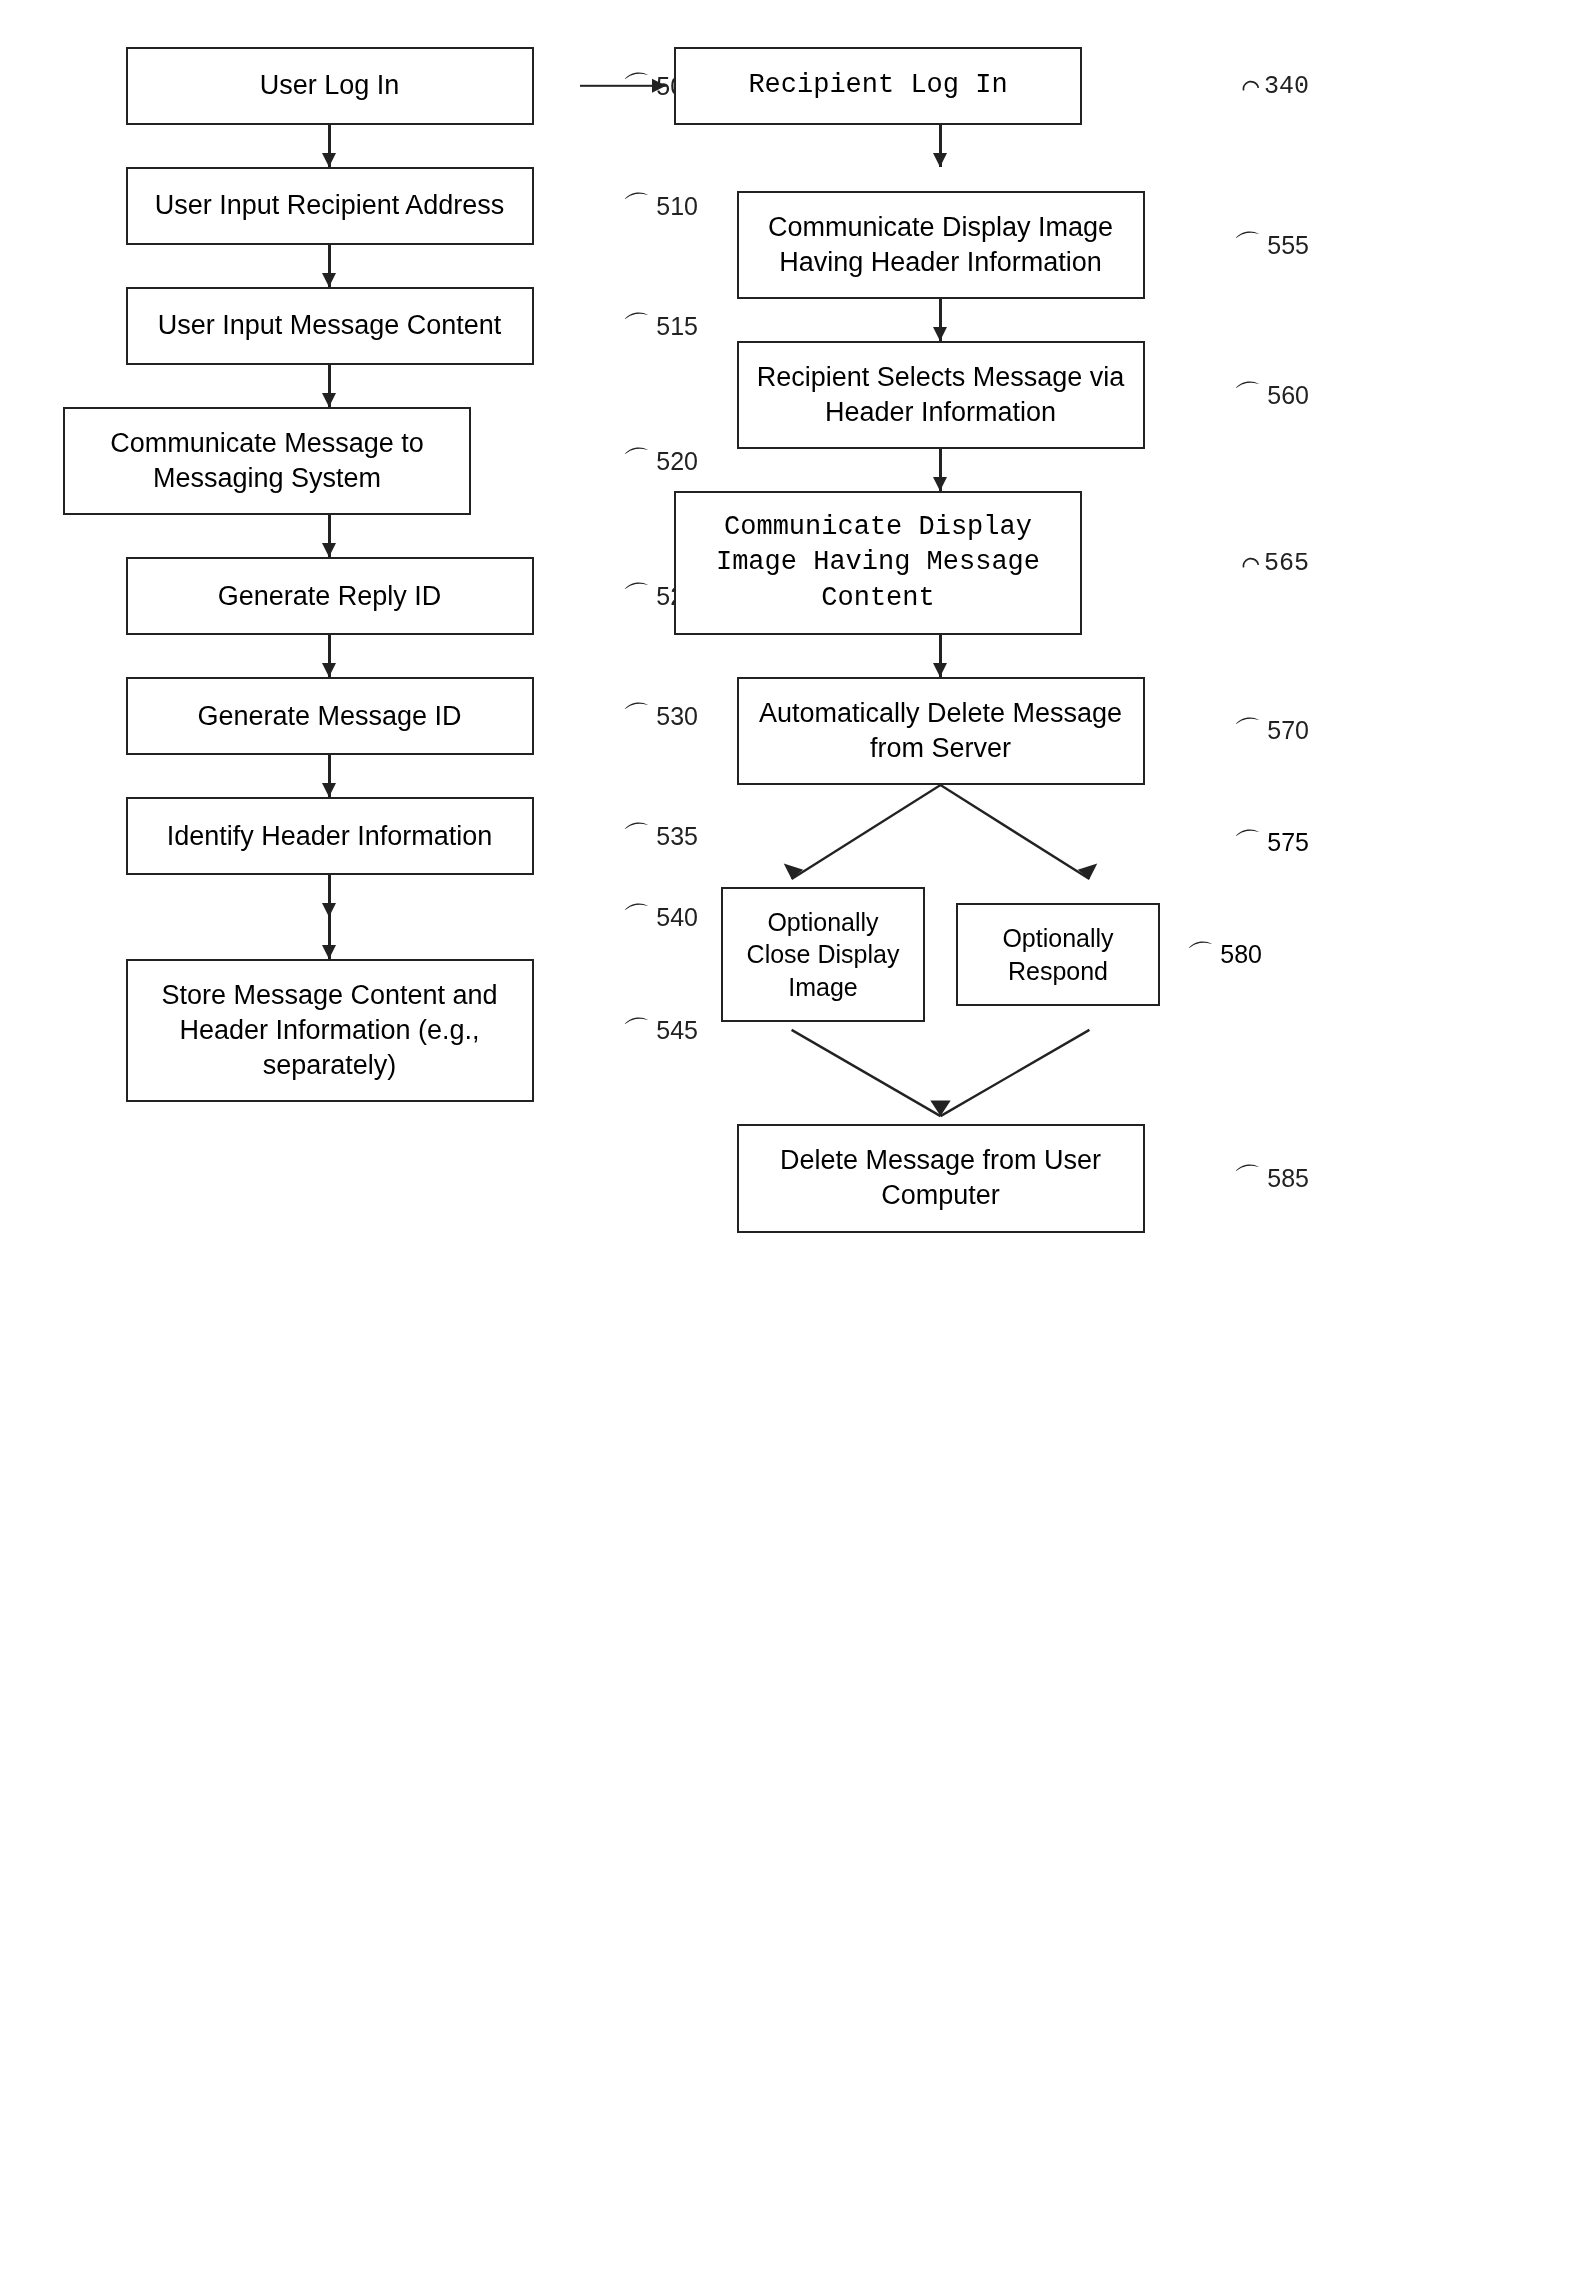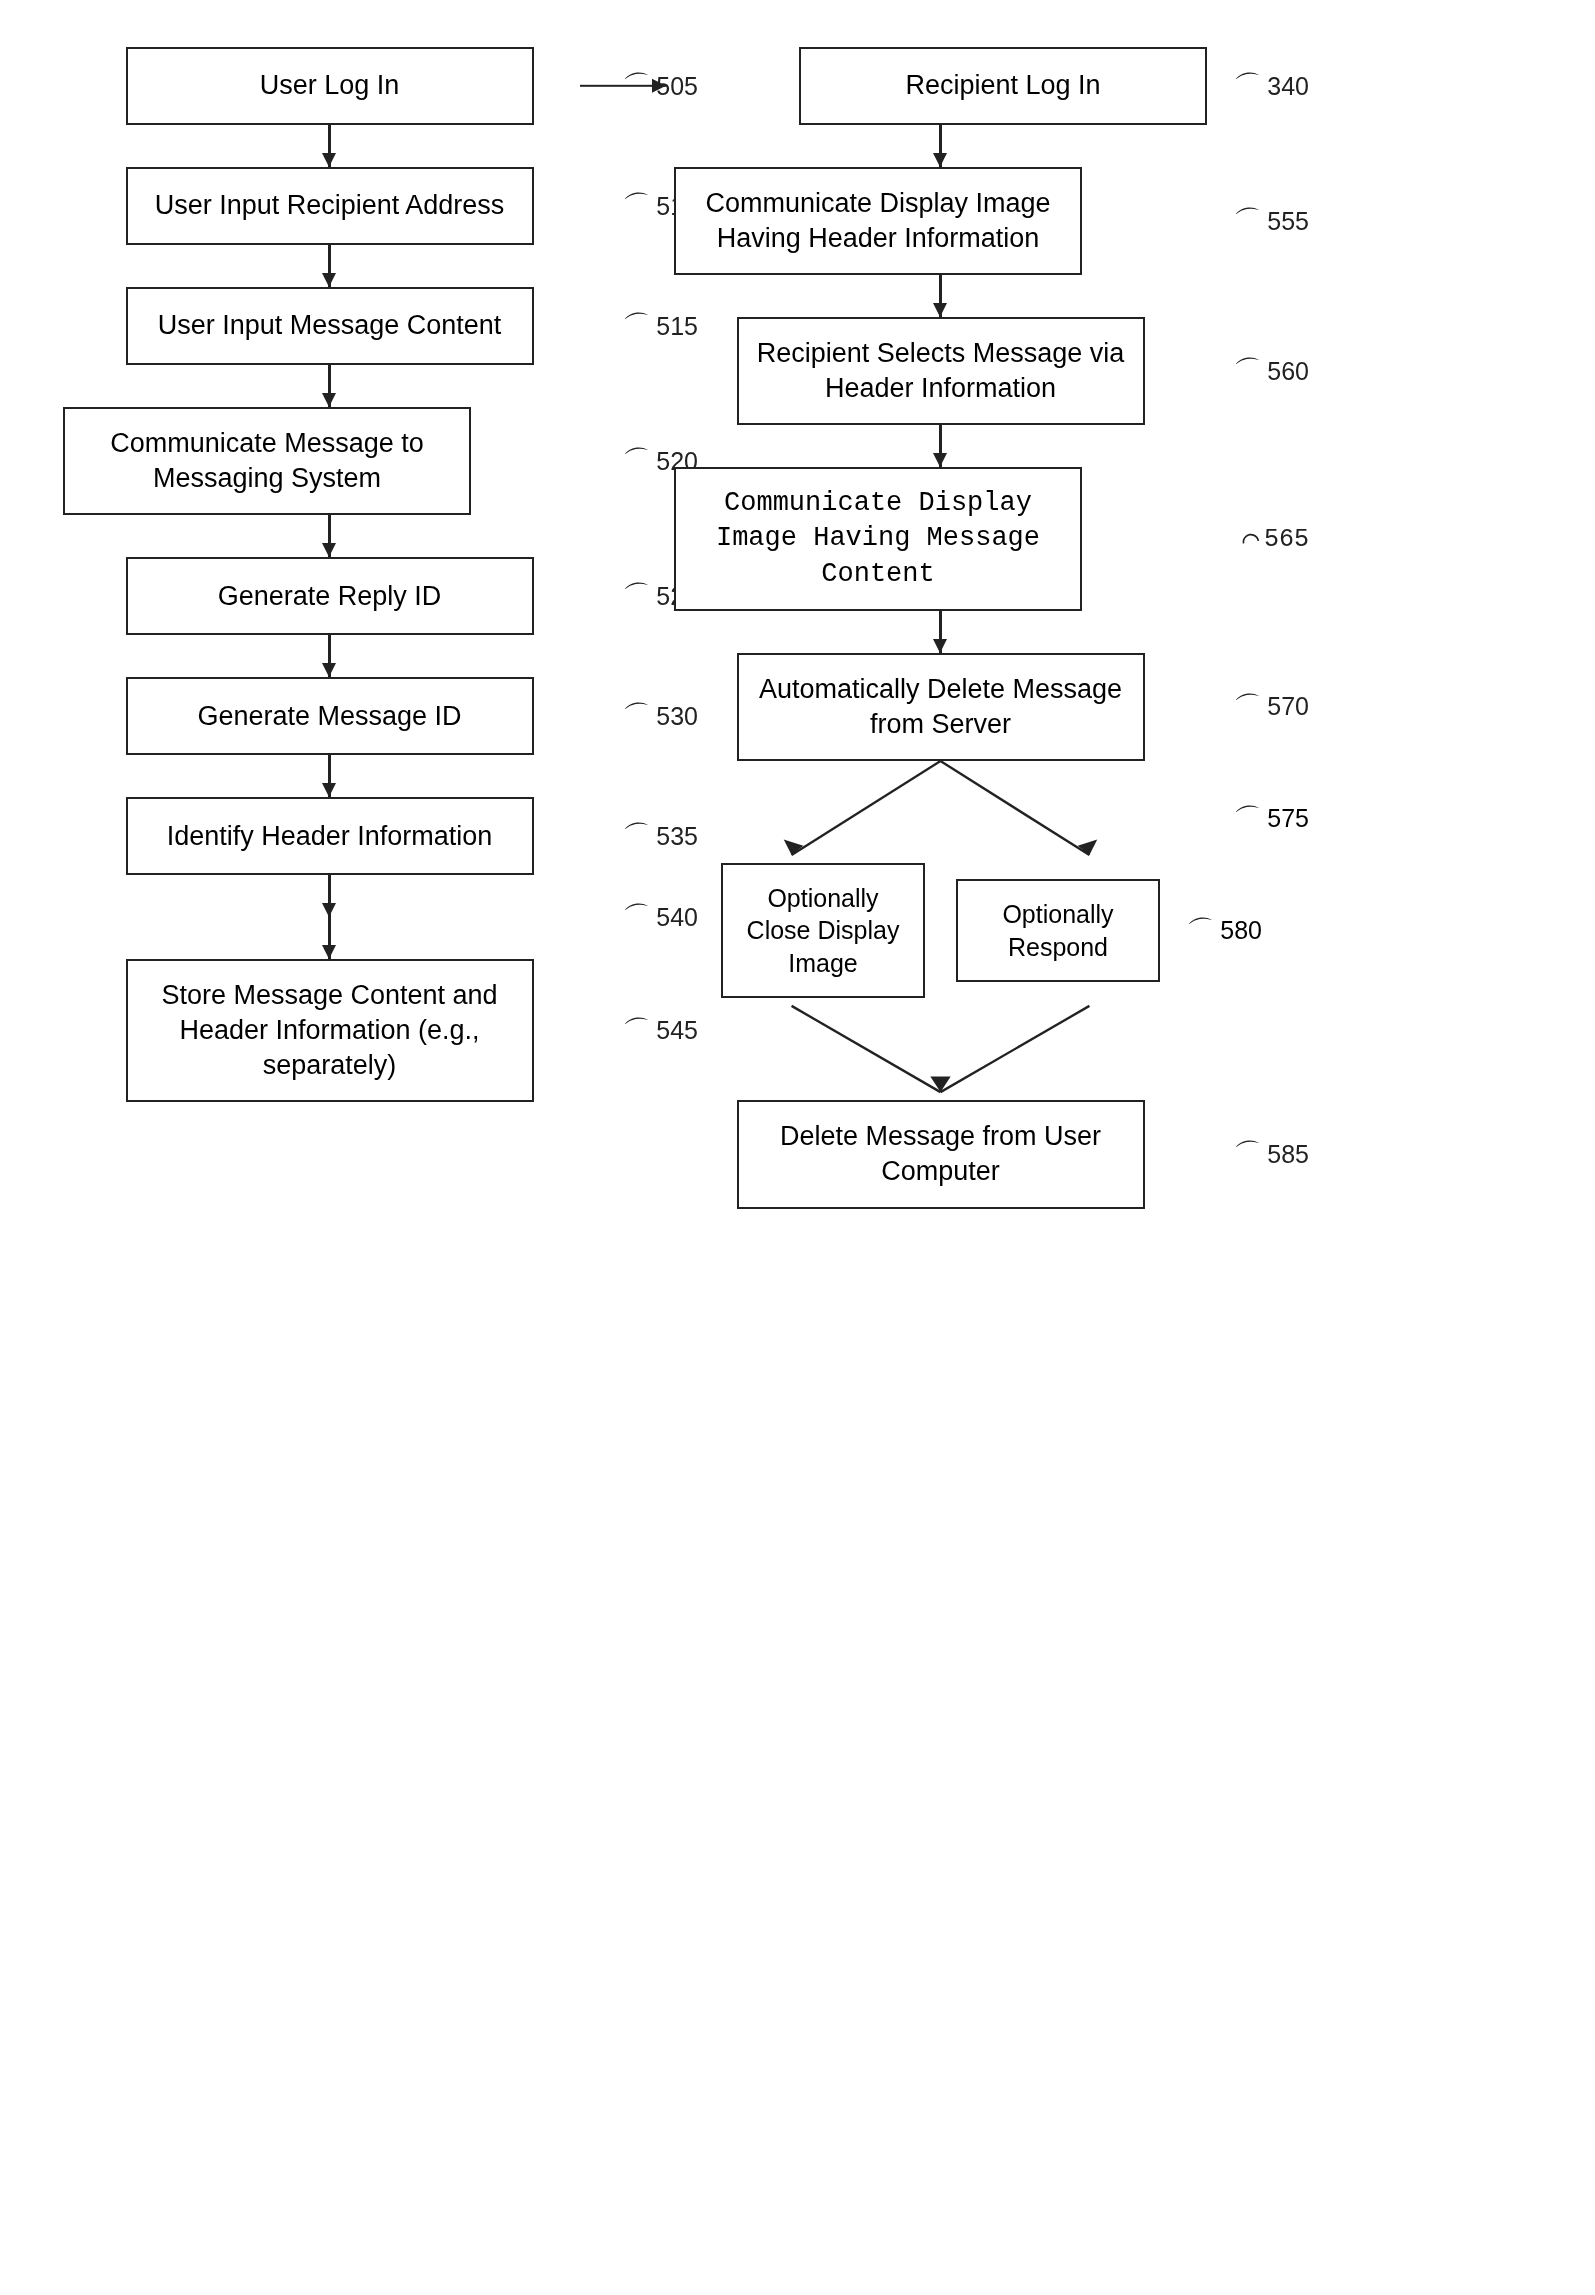--- a/index.html
+++ b/index.html
@@ -207,39 +207,39 @@
       <div class="box-label">
         <span class="label-squiggle">⌒</span>
         <span>545</span>
       </div>
     </div>
 
   </div>
 
   <div class="column">
 
-    <div style="position:relative; display:flex; align-items:center; justify-content:flex-end; width:533px;">
+    <div style="position:relative; display:flex; align-items:center; justify-content:flex-start; width:533px;font-family:Liberation Mono, monospace;">
 
       <div style="position:absolute; left:-94px; top:50%; transform:translateY(-50%); display:flex; align-items:center;">
         <div style="width:86px; height:2.4px; background:#222; position:relative;">
           <div style="position:absolute; right:0; top:50%; transform:translateY(-50%); border-top:7.8px solid transparent; border-bottom:7.8px solid transparent; border-left:14px solid #222;"></div>
         </div>
       </div>
       <div class="box">
         <span>Recipient Log In</span>
       </div>
       <div class="box-label">
         <span class="label-squiggle">⌒</span>
         <span>340</span>
       </div>
     </div>
 
     <div class="arrow-down"></div>
 
-    <div style="position:relative; display:flex; align-items:center; justify-content:flex-start; width:533px;">
+    <div style="position:relative; display:flex; align-items:center; justify-content:center; width:533px;margin-top:24px;">
       <div class="box">
         <span>Communicate Display Image Having Header Information</span>
       </div>
       <div class="box-label">
         <span class="label-squiggle">⌒</span>
         <span>555</span>
       </div>
     </div>
 
     <div class="arrow-down"></div>

